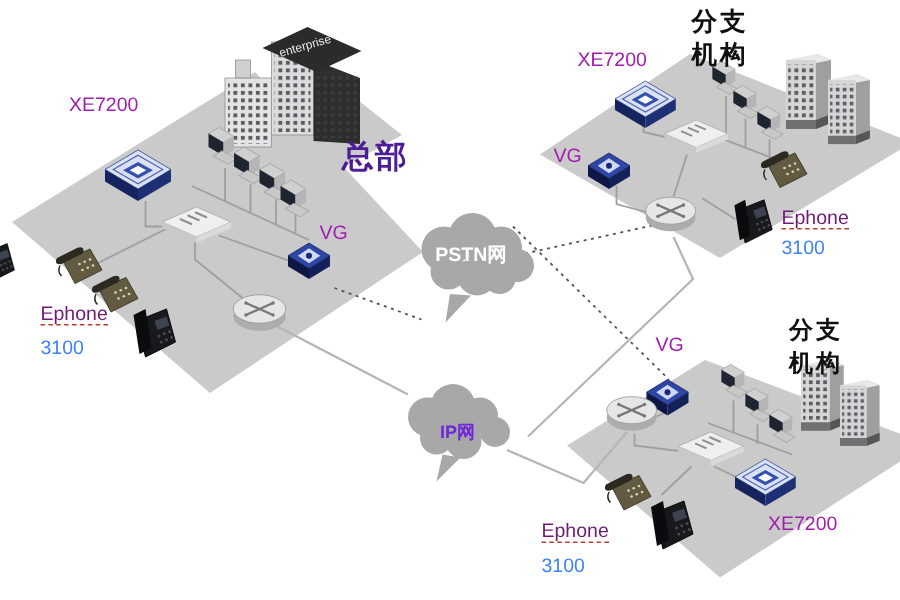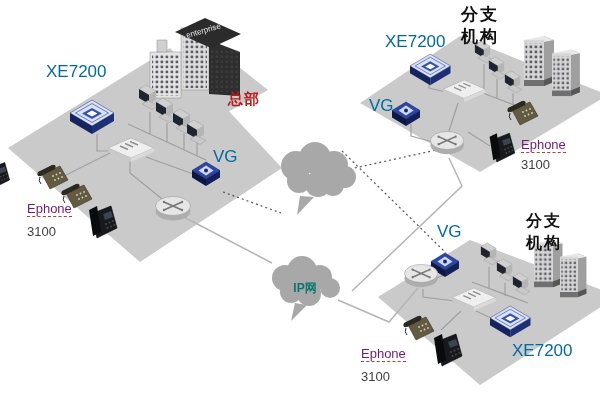--- a/index.html
+++ b/index.html
@@ -1,27 +1,27 @@
 <!DOCTYPE html>
 <html><head>
 <meta charset="utf-8">
 <style>
   html,body{margin:0;padding:0;background:#fff;}
   #canvas{position:relative;width:600px;height:400px;background:#ffffff;overflow:hidden;
           font-family:"Liberation Sans","DejaVu Sans",sans-serif;}
   #diagram-svg{position:absolute;left:0;top:0;}
-  .lbl{position:absolute;white-space:nowrap;color:#0369a1;font-size:17px;}
-  .site-name{font-weight:bold;color:#b91c1c;font-size:15px;letter-spacing:1px;}
+  .lbl{position:absolute;white-space:nowrap;color:#a21caf;font-size:13px;}
+  .site-name{font-weight:bold;color:#4c1d95;font-size:21px;letter-spacing:1px;}
   .branch-name{font-weight:bold;color:#101010;font-size:17px;line-height:22px;letter-spacing:2px;margin-left:28px;}
   .ephone{color:#701a75;font-size:13px;}
   .ephone .u{border-bottom:1px dashed #c0392b;display:inline-block;line-height:14px;}
-  .model{color:#404040;font-size:13px;}
+  .model{color:#3b82f6;font-size:13px;}
   .cloud-lbl{position:absolute;text-align:center;font-weight:bold;}
   .pstn{color:#ffffff;font-size:13px;}
-  .ip{color:#0f766e;font-size:12px;}
+  .ip{color:#6d28d9;font-size:12px;}
 </style>
 </head>
 <body>
 
 <div id="canvas">
 
 <svg id="diagram-svg" width="600" height="400" viewBox="0 0 600 400">
   <defs>
     <pattern id="winpat" width="5" height="5" patternUnits="userSpaceOnUse">
       <rect x="0.6" y="0.6" width="2.6" height="2.6" fill="#5c5c66"></rect>
@@ -261,20 +261,21 @@
   <use href="#sym-phone-tan" x="402" y="313"></use>
   <use href="#sym-phone-black" x="430" y="326"></use>
 </svg>
 
 <div class="lbl" style="left:46px;top:62px;">XE7200</div>
 <div class="lbl site-name" style="left:228px;top:90px;">总部</div>
 <div class="lbl" style="left:213px;top:147px;">VG</div>
 <div class="lbl ephone" style="left:27px;top:201px;"><span class="u">Ephone</span></div>
 <div class="lbl model" style="left:27px;top:224px;">3100</div>
 
+<div class="cloud-lbl pstn" style="left:283px;top:161px;width:62px;">PSTN网</div>
 <div class="cloud-lbl ip" style="left:284px;top:280px;width:42px;">IP网</div>
 
 <div class="lbl branch-name" style="left:433px;top:4px;">
   <div>分支</div>
   <div>机构</div>
 </div>
 <div class="lbl" style="left:385px;top:32px;">XE7200</div>
 <div class="lbl" style="left:369px;top:96px;">VG</div>
 <div class="lbl ephone" style="left:521px;top:137px;"><span class="u">Ephone</span></div>
 <div class="lbl model" style="left:521px;top:157px;">3100</div>

